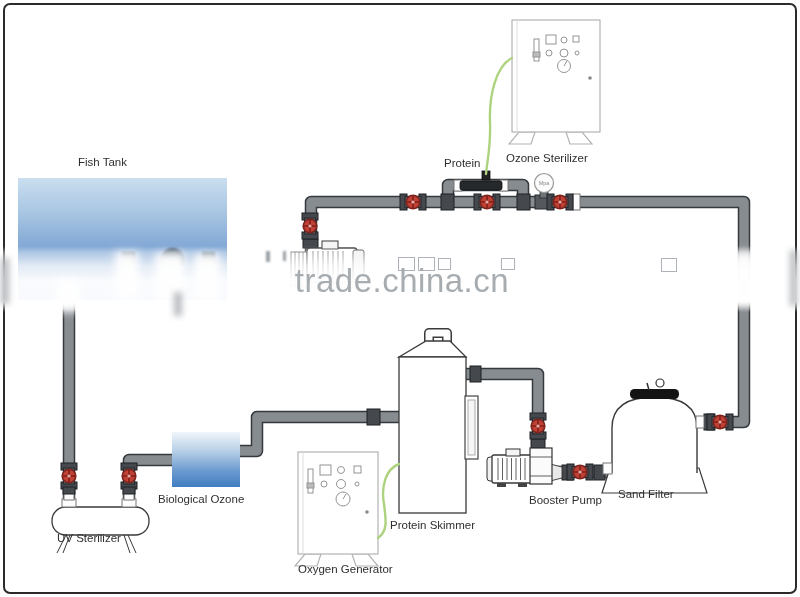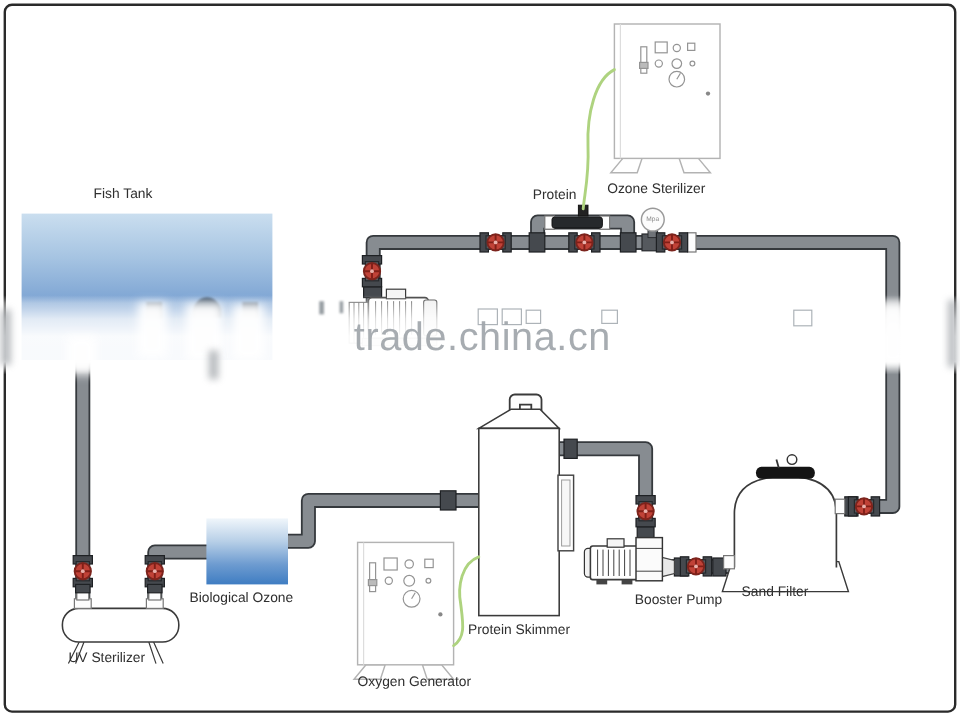--- a/index.html
+++ b/index.html
@@ -233,21 +233,21 @@
   <div class="art" style="left:661px;top:258px;width:14px;height:12px;"></div>
   <div class="tick" style="left:266px;top:251px;width:4px;height:11px;"></div>
   <div class="tick" style="left:283px;top:251px;width:3px;height:10px;"></div>
 
   <div class="watermark">trade.china.cn</div>
 
   <div class="lbl" style="left:78px;top:156px;width:88px;">Fish Tank</div>
   <div class="lbl" style="left:444px;top:157px;width:55px;">Protein</div>
   <div class="lbl" style="left:506px;top:152px;width:102px;">Ozone Sterilizer</div>
   <div class="lbl" style="left:158px;top:493px;width:98px;">Biological Ozone</div>
-  <div class="lbl" style="left:57px;top:543px;width:86px;">UV Sterilizer</div>
+  <div class="lbl" style="left:57px;top:532px;width:86px;">UV Sterilizer</div>
   <div class="lbl" style="left:390px;top:519px;width:95px;">Protein Skimmer</div>
   <div class="lbl" style="left:298px;top:563px;width:100px;">Oxygen Generator</div>
   <div class="lbl" style="left:489px;top:494px;width:78px;margin-left:40px;">Booster Pump</div>
   <div class="lbl" style="left:618px;top:488px;width:74px;">Sand Filter</div>
   <div class="gauge-lbl">Mpa</div>
 
   <div class="frame"></div>
 </div>
 
 </body></html>

